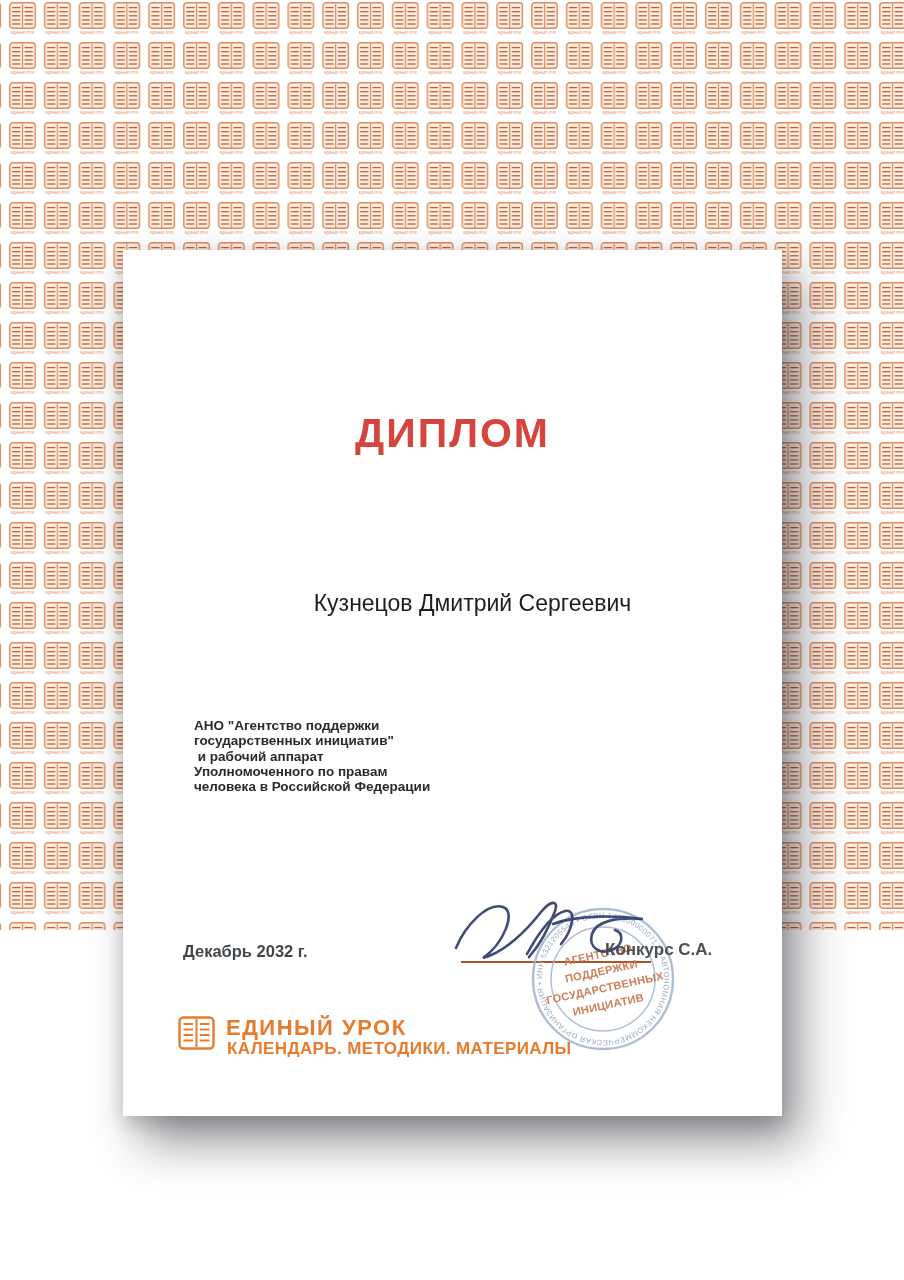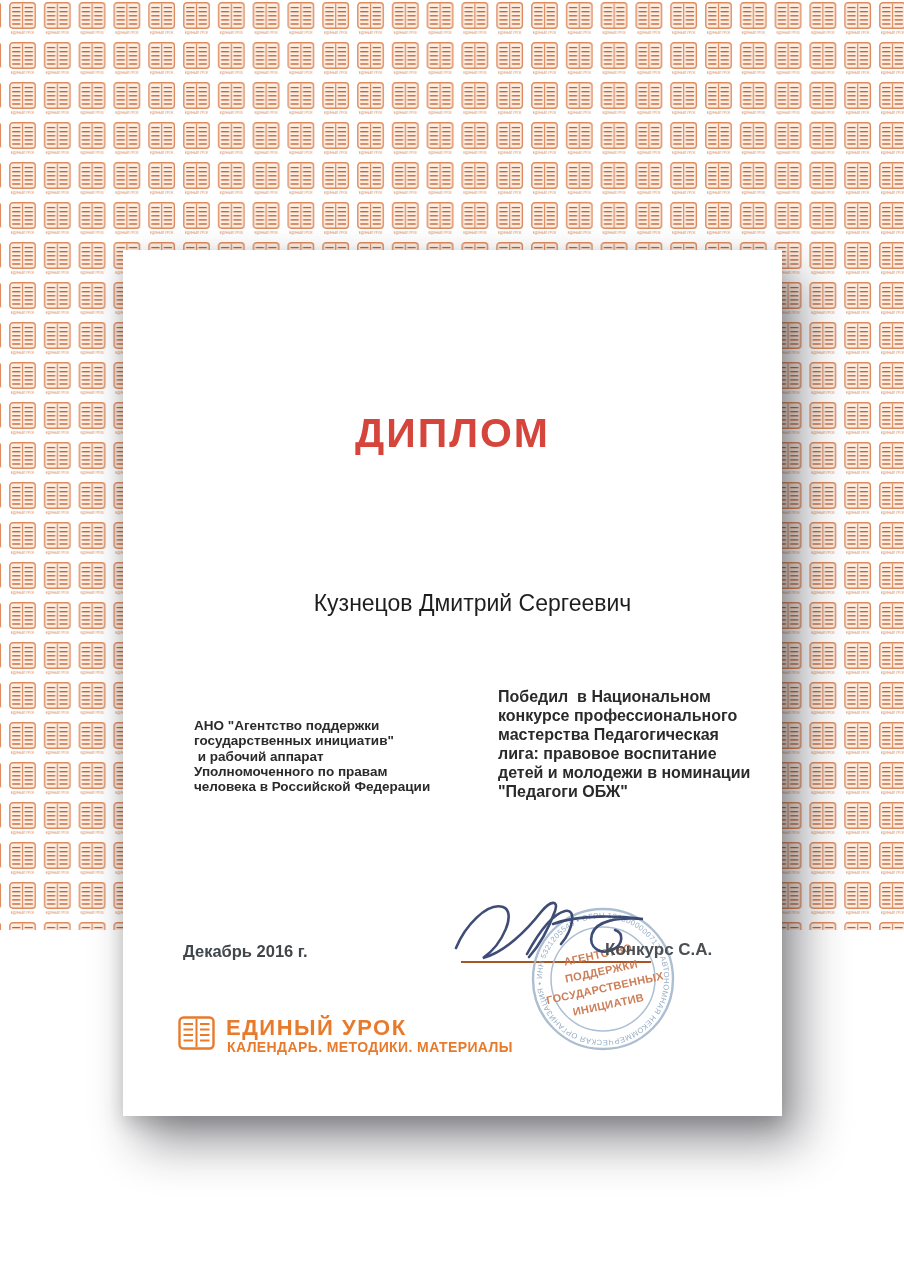--- a/index.html
+++ b/index.html
@@ -14,21 +14,21 @@
         font-size:23px;font-weight:400;color:#1e1e1e;margin-top:39px;}
   .col{position:absolute;white-space:pre-wrap;color:#2a2a2a;}
   .col-left{left:71px;top:437px;width:252px;font-size:13.5px;line-height:15.4px;font-weight:700;}
   .col-left p{margin:0 0 17px 0;white-space:pre-wrap;}
   .col-right{left:375px;top:437px;width:266px;font-size:16px;line-height:19px;font-weight:600;}
   .date{position:absolute;left:60px;top:692px;font-size:16.5px;font-weight:700;color:#41464b;}
   .signer{position:absolute;left:482px;top:690px;font-size:17px;font-weight:700;color:#4a4f54;}
   .logo-icon{position:absolute;left:55px;top:766px;}
   .logo-title{position:absolute;left:103px;top:765px;font-size:22px;font-weight:700;
               letter-spacing:1.5px;color:#e87a2c;}
-  .logo-subtitle{position:absolute;left:104px;top:789px;font-size:14px;font-weight:700;
+  .logo-subtitle{position:absolute;left:104px;top:789px;font-size:17px;font-weight:700;
                  letter-spacing:.4px;color:#e87a2c;}
   .sigstamp{position:absolute;left:330px;top:638px;}
   .ring-text{font-size:7.6px;fill:#8ea6bf;letter-spacing:.4px;}
   .stamp-center{font-size:11px;font-weight:700;fill:#c8744a;letter-spacing:.3px;text-anchor:middle;}
 </style>
 </head>
 <body>
 
 <div id="screen">
 
@@ -62,28 +62,22 @@
     <div class="name">Кузнецов Дмитрий Сергеевич</div>
 
     <div class="col col-left">
       <p>АНО "Агентство поддержки
 государственных инициатив"
  и рабочий аппарат
 Уполномоченного по правам
 человека в Российской Федерации</p>
     </div>
 
-    <div class="col col-right">Победил  в Национальном
-конкурсе профессионального
-мастерства Педагогическая
-лига: правовое воспитание
-детей и молодежи в номинации
-"Педагоги ОБЖ"</div>
 
-    <div class="date">Декабрь 2016 г.</div>
+    <div class="date">Декабрь 2032 г.</div>
 
     <svg class="sigstamp" width="352" height="245" viewBox="0 0 352 245" aria-hidden="true">
 
       <path d="M8 74 L 198 74" stroke="#a85425" stroke-width="2" fill="none"></path>
 
       <g opacity="0.92">
         <circle cx="150" cy="91" r="70" fill="none" stroke="#a6b9cf" stroke-width="2.4"></circle>
         <circle cx="150" cy="91" r="52" fill="none" stroke="#a6b9cf" stroke-width="1.5"></circle>
         <defs>
           <path id="ringPath" d="M 89 91 A 61 61 0 1 1 211 91 A 61 61 0 1 1 89 91" fill="none"></path>

